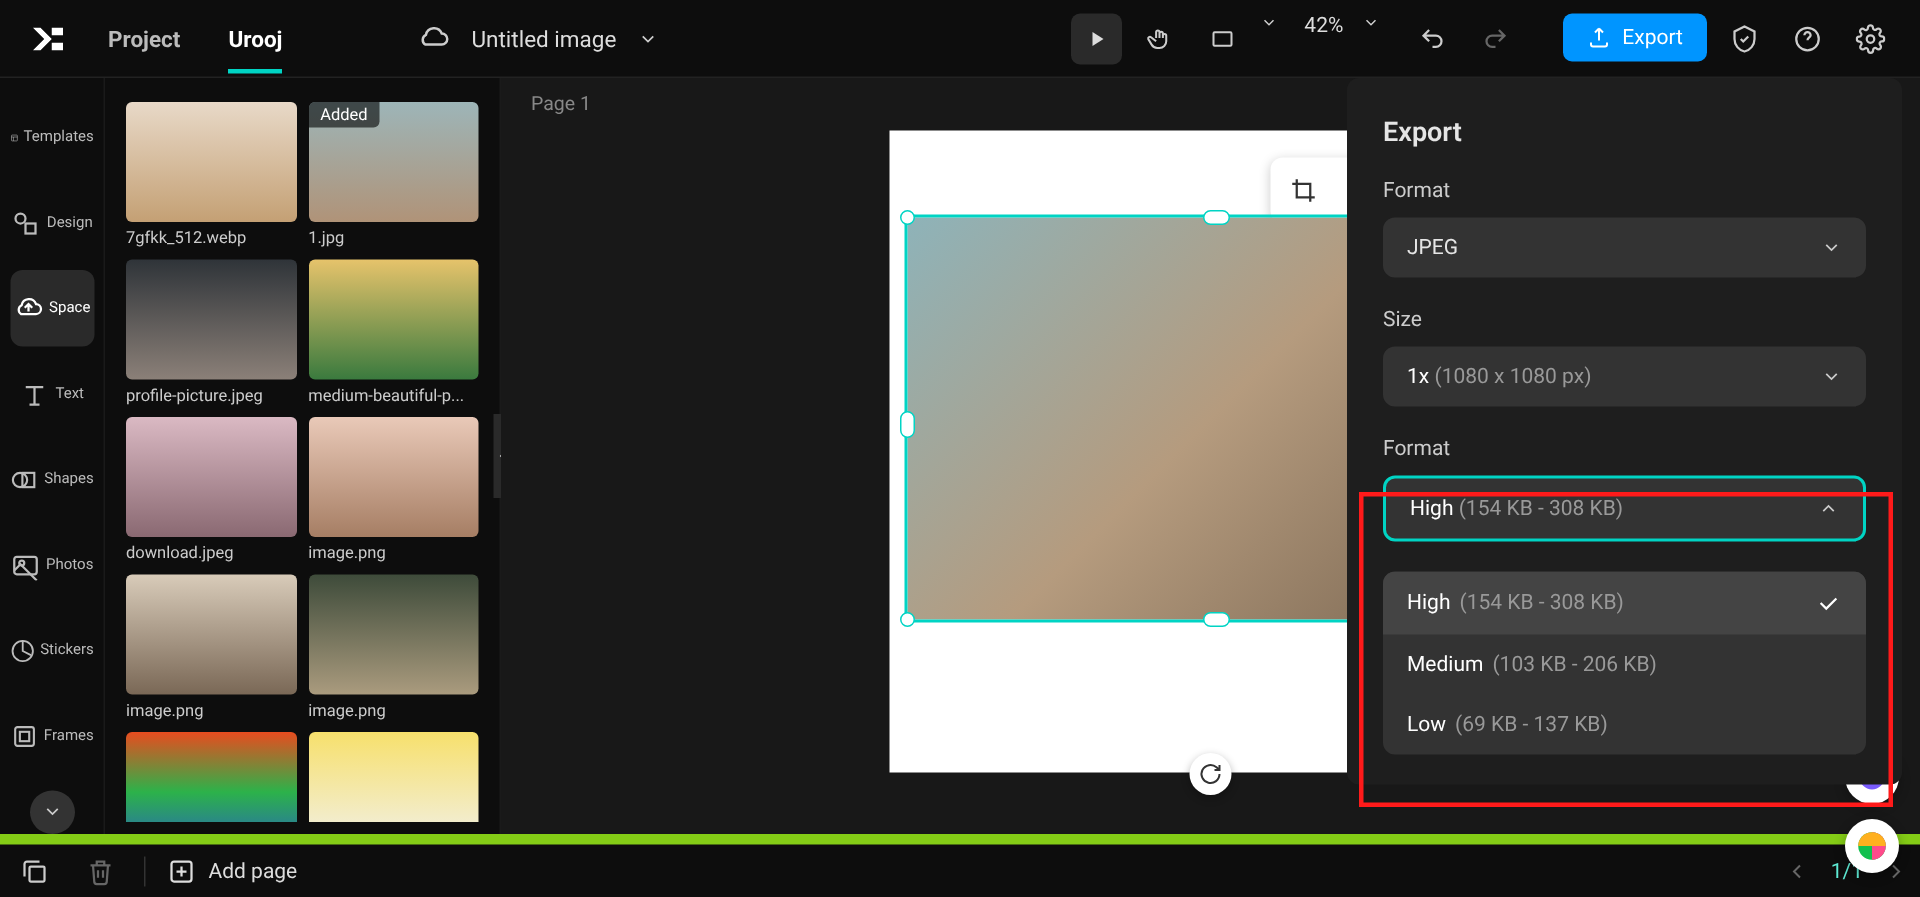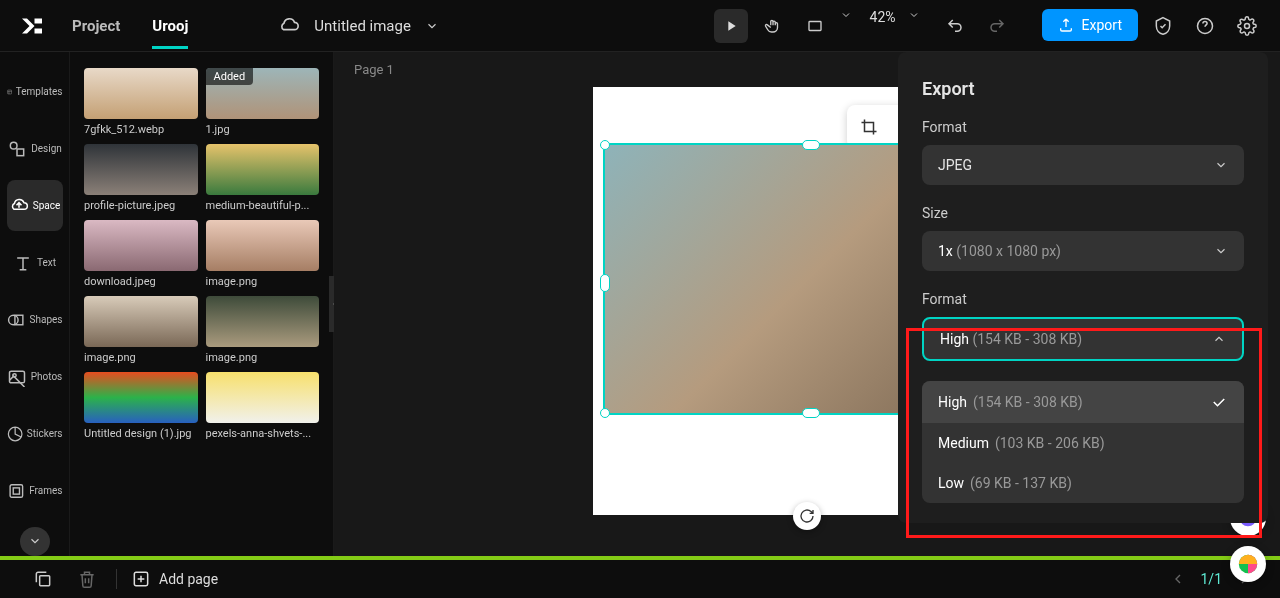--- a/index.html
+++ b/index.html
@@ -20,21 +20,21 @@
 .main { flex: 1; display: flex; min-height: 0; }
 .rail { width: 70px; background: #0d0d0d; display: flex; flex-direction: column; align-items: center; padding-top: 14px; gap: 6px; border-right: 1px solid #1a1a1a; }
 .rail-item { width: 56px; height: 52px; display: flex; flex-direction: row; align-items: center; justify-content: center; gap: 4px; border-radius: 8px; cursor: pointer; font-size: 10px; color: #bbb; }
 .rail-item.active { background: #2a2a2a; color: #fff; }
 .rail-icon { width: 20px; height: 20px; }
 .rail-more { width: 30px; height: 30px; border-radius: 50%; background: #333; display: flex; align-items: center; justify-content: center; cursor: pointer; margin-top: 4px; }
 .side-panel { width: 264px; background: #0d0d0d; padding: 16px 14px 8px; display: flex; flex-direction: column; position: relative; border-right: 1px solid #1a1a1a; }
 .space-select { background: #2a2a2a; padding: 10px 14px; border-radius: 8px; display: flex; align-items: center; justify-content: space-between; font-size: 14px; cursor: pointer; margin-bottom: 18px; }
 .grid { display: grid; grid-template-columns: 1fr 1fr; gap: 8px; overflow-y: auto; }
 .thumb-wrap { display: flex; flex-direction: column; gap: 4px; }
-.thumb { height: 51px; border-radius: 4px; background: #333; position: relative; overflow: hidden; background-size: cover; background-position: center; }
+.thumb { height: 80px; border-radius: 4px; background: #333; position: relative; overflow: hidden; background-size: cover; background-position: center; }
 .thumb-label { font-size: 11px; color: #ccc; white-space: nowrap; overflow: hidden; text-overflow: ellipsis; }
 .added-badge { position: absolute; top: 0; left: 0; background: rgba(0,0,0,0.6); color: #fff; font-size: 11px; padding: 2px 8px; border-bottom-right-radius: 4px; }
 .collapse-handle { position: absolute; right: -8px; top: 50%; transform: translateY(-50%); width: 12px; height: 56px; background: #2a2a2a; border-radius: 0 6px 6px 0; display: flex; align-items: center; justify-content: center; cursor: pointer; }
 .canvas-area { flex: 1; background: #181818; display: flex; flex-direction: column; position: relative; }
 .page-label { color: #888; font-size: 13px; padding: 10px 0 0 20px; }
 .canvas-wrap { flex: 1; display: flex; align-items: start; justify-content: center; padding-top: 10px; position: relative; }
 .canvas { width: 428px; height: 428px; background: #fff; position: relative; }
 .image-sel { position: absolute; top: 56px; left: 10px; width: 408px; height: 272px; border: 2px solid #00d4c4; background: linear-gradient(135deg, #8eb3b9 0%, #b59b7e 50%, #7a6651 100%); }
 .sel-handle { width: 10px; height: 10px; background: #fff; border: 1px solid #00d4c4; border-radius: 50%; position: absolute; }
 .canvas-toolbar { position: absolute; top: 18px; right: 10px; display: flex; gap: 4px; background: #fff; border-radius: 8px; padding: 4px; box-shadow: 0 2px 8px rgba(0,0,0,0.2); }
@@ -46,21 +46,21 @@
 .select-box { background: #333; padding: 12px 16px; border-radius: 8px; display: flex; align-items: center; justify-content: space-between; font-size: 14px; cursor: pointer; margin-bottom: 20px; }
 .select-box .main-t { color: #fff; }
 .select-box .sub-t { color: #999; }
 .quality-select { border: 2px solid #00d4c4; }
 .dropdown { background: #333; border-radius: 8px; overflow: hidden; }
 .dd-item { padding: 12px 16px; display: flex; align-items: center; justify-content: space-between; font-size: 14px; cursor: pointer; }
 .dd-item.sel { background: #444; }
 .dd-main { color: #fff; margin-right: 6px; }
 .dd-sub { color: #999; }
 .highlight-box { position: absolute; border: 3px solid #ff1a1a; pointer-events: none; }
-.footer { height: 42px; display: flex; align-items: center; padding: 0 28px; border-top: 4px solid #84cc16; gap: 14px; }
+.footer { height: 42px; display: flex; align-items: center; padding: 0 8px; border-top: 7px solid #84cc16; gap: 14px; }
 .foot-btn { width: 30px; height: 30px; display: flex; align-items: center; justify-content: center; cursor: pointer; color: #ccc; }
 .add-page { display: flex; align-items: center; gap: 8px; color: #ddd; font-size: 14px; cursor: pointer; }
 .page-nav { margin-left: auto; display: flex; align-items: center; gap: 14px; color: #5eead4; font-size: 14px; }
 .float-btn { position: fixed; right: 14px; width: 36px; height: 36px; border-radius: 50%; background: #fff; display: flex; align-items: center; justify-content: center; box-shadow: 0 2px 8px rgba(0,0,0,0.3); cursor: pointer; }
 svg { display: block; }
 
 
 .th0 { background: linear-gradient(#e8d9c8, #c4a074); }
 .th1 { background: linear-gradient(#9db5b8, #b09378); }
 .th2 { background: linear-gradient(#2f3439, #8b8078); }

